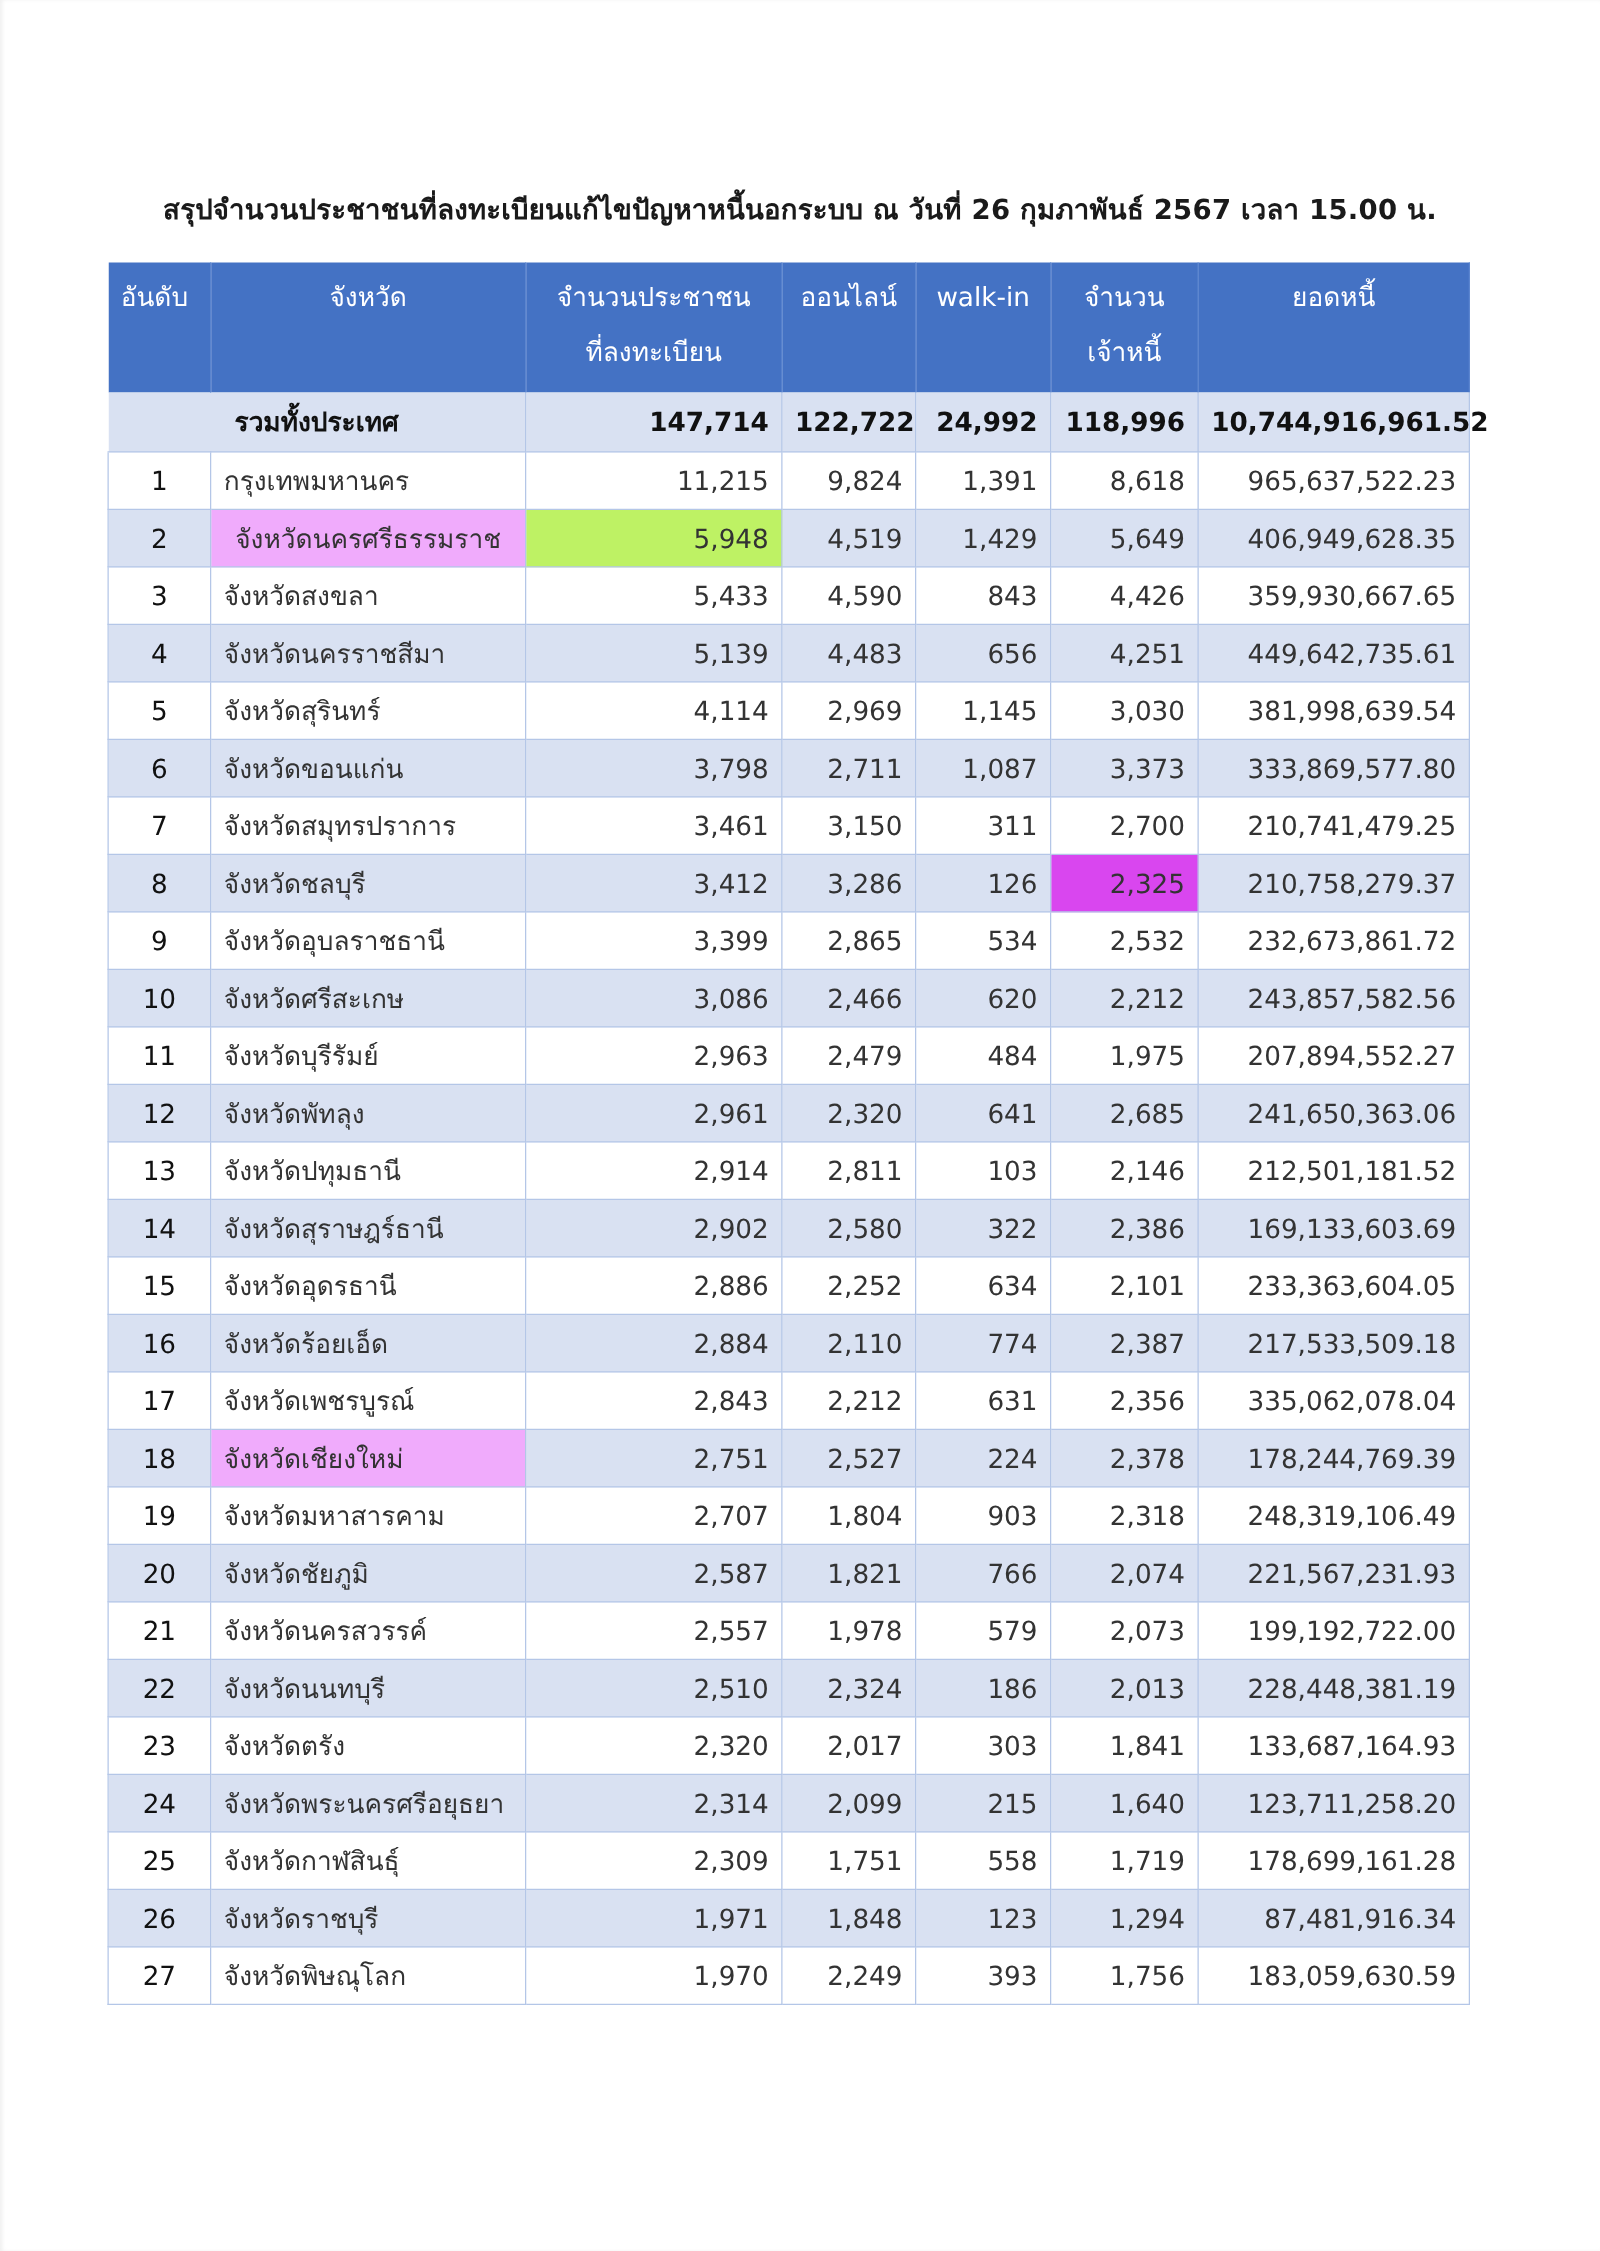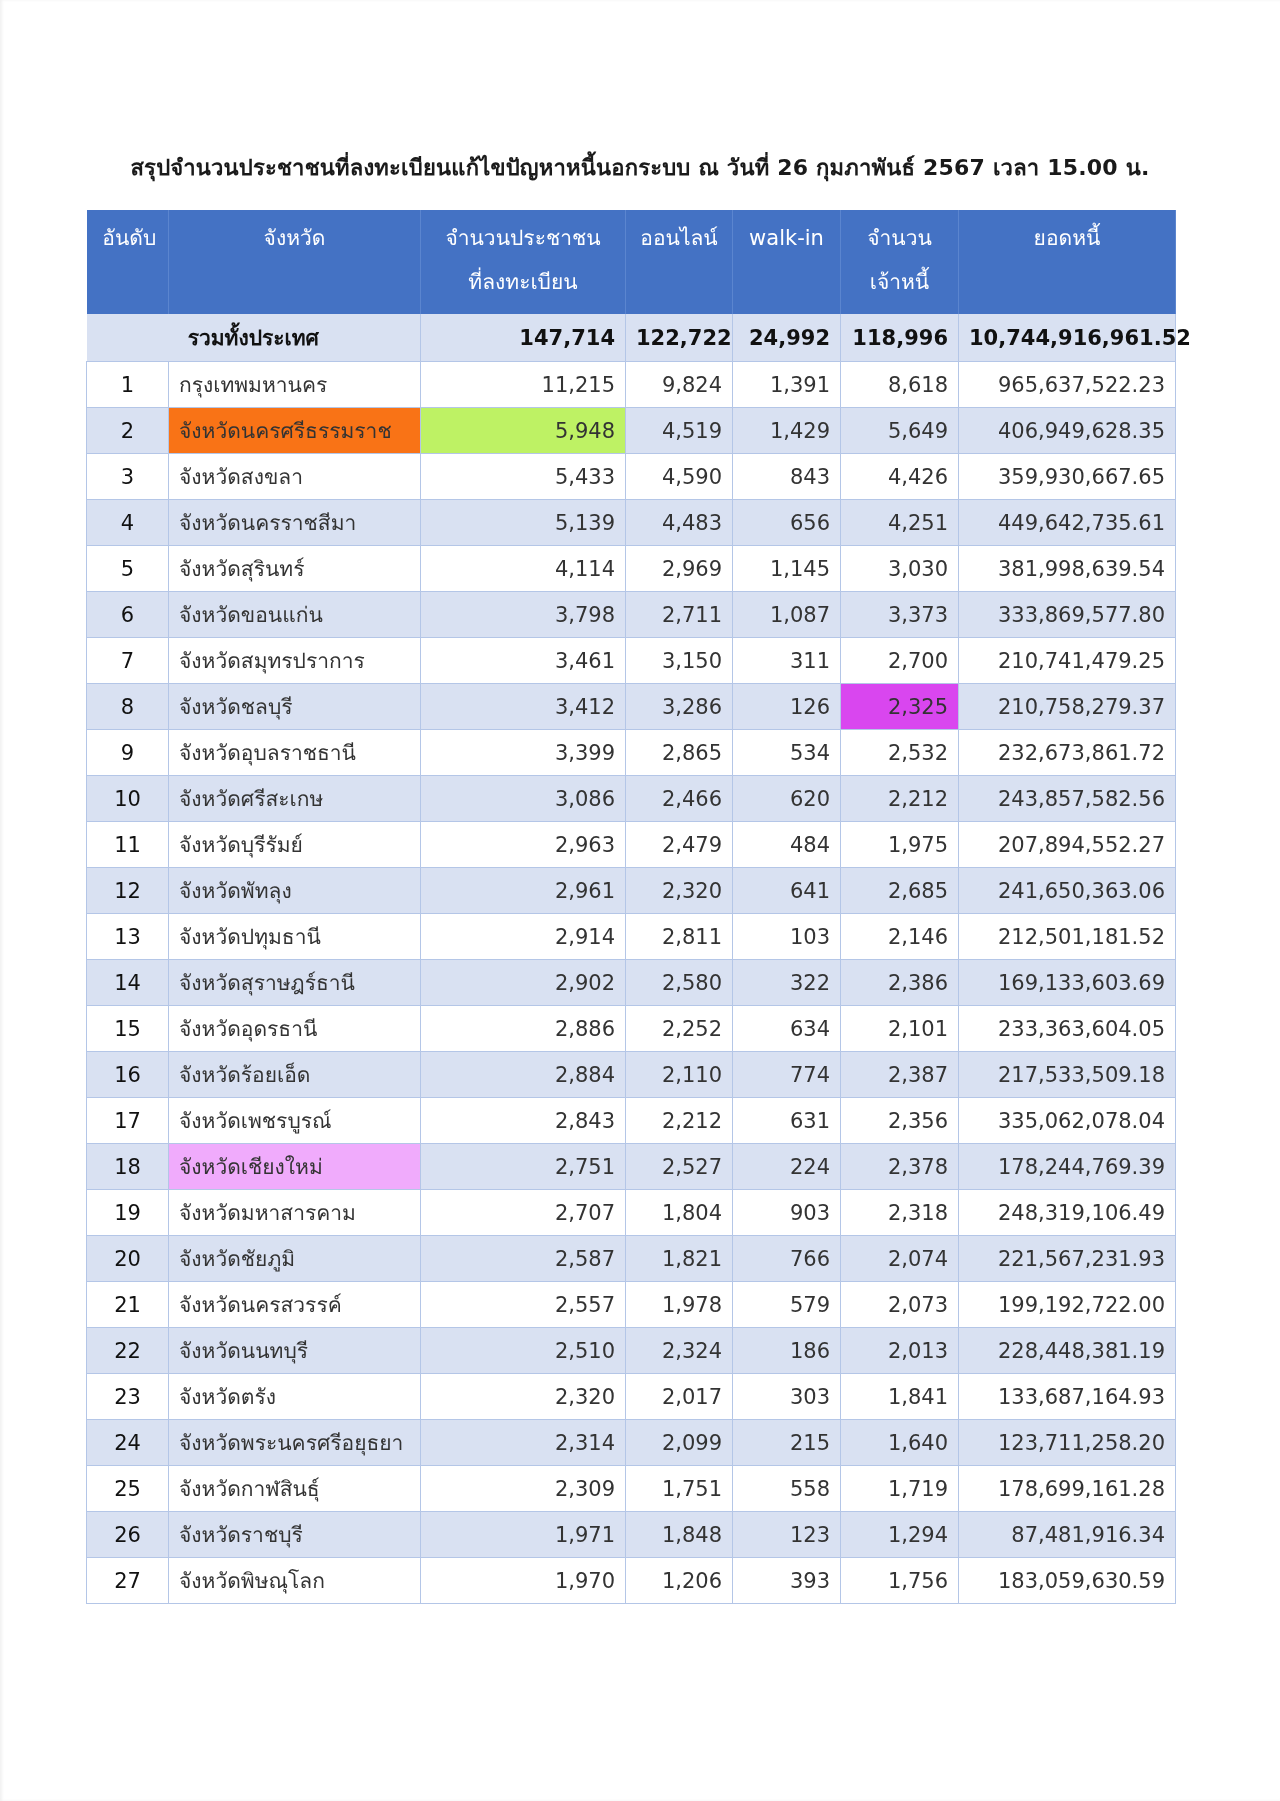--- a/index.html
+++ b/index.html
@@ -23,21 +23,21 @@
   table.summary col.c-reg { width:205px; }
   table.summary col.c-online { width:107px; }
   table.summary col.c-walk { width:108px; }
   table.summary col.c-cred { width:118px; }
   table.summary col.c-debt { width:217px; }
   thead th {
     background:#4472c4; color:#ffffff; font-weight:normal;
     font-size:21px; vertical-align:top; height:98px; padding:6px 6px 0 6px;
     line-height:44px; border-right:1px solid #5b85cf; text-align:center;
   }
-  thead th.rank-h { text-align:center; padding-left:10px; }
+  thead th.rank-h { text-align:left; padding-left:10px; }
   tr.total td {
     background:#d9e1f2; font-weight:bold; font-size:21px; height:47px;
     border-right:1px solid #b4c6e7; border-bottom:1px solid #b4c6e7;
     padding:0 10px; text-align:right; color:#111;
   }
   tr.total td.total-label { text-align:center; }
   tbody tr.row td {
     font-size:21px; height:45px; padding:0 10px; color:#333;
     border-right:1px solid #b4c6e7; border-bottom:1px solid #b4c6e7;
     text-align:right; white-space:nowrap;
@@ -94,21 +94,21 @@
         <td style="background: rgb(255, 255, 255);">1</td>
         <td class="prov" style="background: rgb(255, 255, 255);">กรุงเทพมหานคร</td>
         <td style="background: rgb(255, 255, 255);">11,215</td>
         <td style="background: rgb(255, 255, 255);">9,824</td>
         <td style="background: rgb(255, 255, 255);">1,391</td>
         <td style="background: rgb(255, 255, 255);">8,618</td>
         <td style="background: rgb(255, 255, 255);">965,637,522.23</td>
       </tr>
       <tr class="row">
         <td style="background: rgb(217, 225, 242);">2</td>
-        <td class="prov" style="background: #f97316;">จังหวัดนครศรีธรรมราช</td>
+        <td class="prov" style="background: #f0abfc; text-align: center;">จังหวัดนครศรีธรรมราช</td>
         <td style="background: #bef264;">5,948</td>
         <td style="background: rgb(217, 225, 242);">4,519</td>
         <td style="background: rgb(217, 225, 242);">1,429</td>
         <td style="background: rgb(217, 225, 242);">5,649</td>
         <td style="background: rgb(217, 225, 242);">406,949,628.35</td>
       </tr>
       <tr class="row">
         <td style="background: rgb(255, 255, 255);">3</td>
         <td class="prov" style="background: rgb(255, 255, 255);">จังหวัดสงขลา</td>
         <td style="background: rgb(255, 255, 255);">5,433</td>
@@ -321,19 +321,19 @@
         <td style="background: rgb(217, 225, 242);">1,971</td>
         <td style="background: rgb(217, 225, 242);">1,848</td>
         <td style="background: rgb(217, 225, 242);">123</td>
         <td style="background: rgb(217, 225, 242);">1,294</td>
         <td style="background: rgb(217, 225, 242);">87,481,916.34</td>
       </tr>
       <tr class="row">
         <td style="background: rgb(255, 255, 255);">27</td>
         <td class="prov" style="background: rgb(255, 255, 255);">จังหวัดพิษณุโลก</td>
         <td style="background: rgb(255, 255, 255);">1,970</td>
-        <td style="background: rgb(255, 255, 255);">1,206</td>
+        <td style="background: rgb(255, 255, 255);">2,249</td>
         <td style="background: rgb(255, 255, 255);">393</td>
         <td style="background: rgb(255, 255, 255);">1,756</td>
         <td style="background: rgb(255, 255, 255);">183,059,630.59</td>
       </tr>
     </tbody>
 </table>
 
 </body></html>

